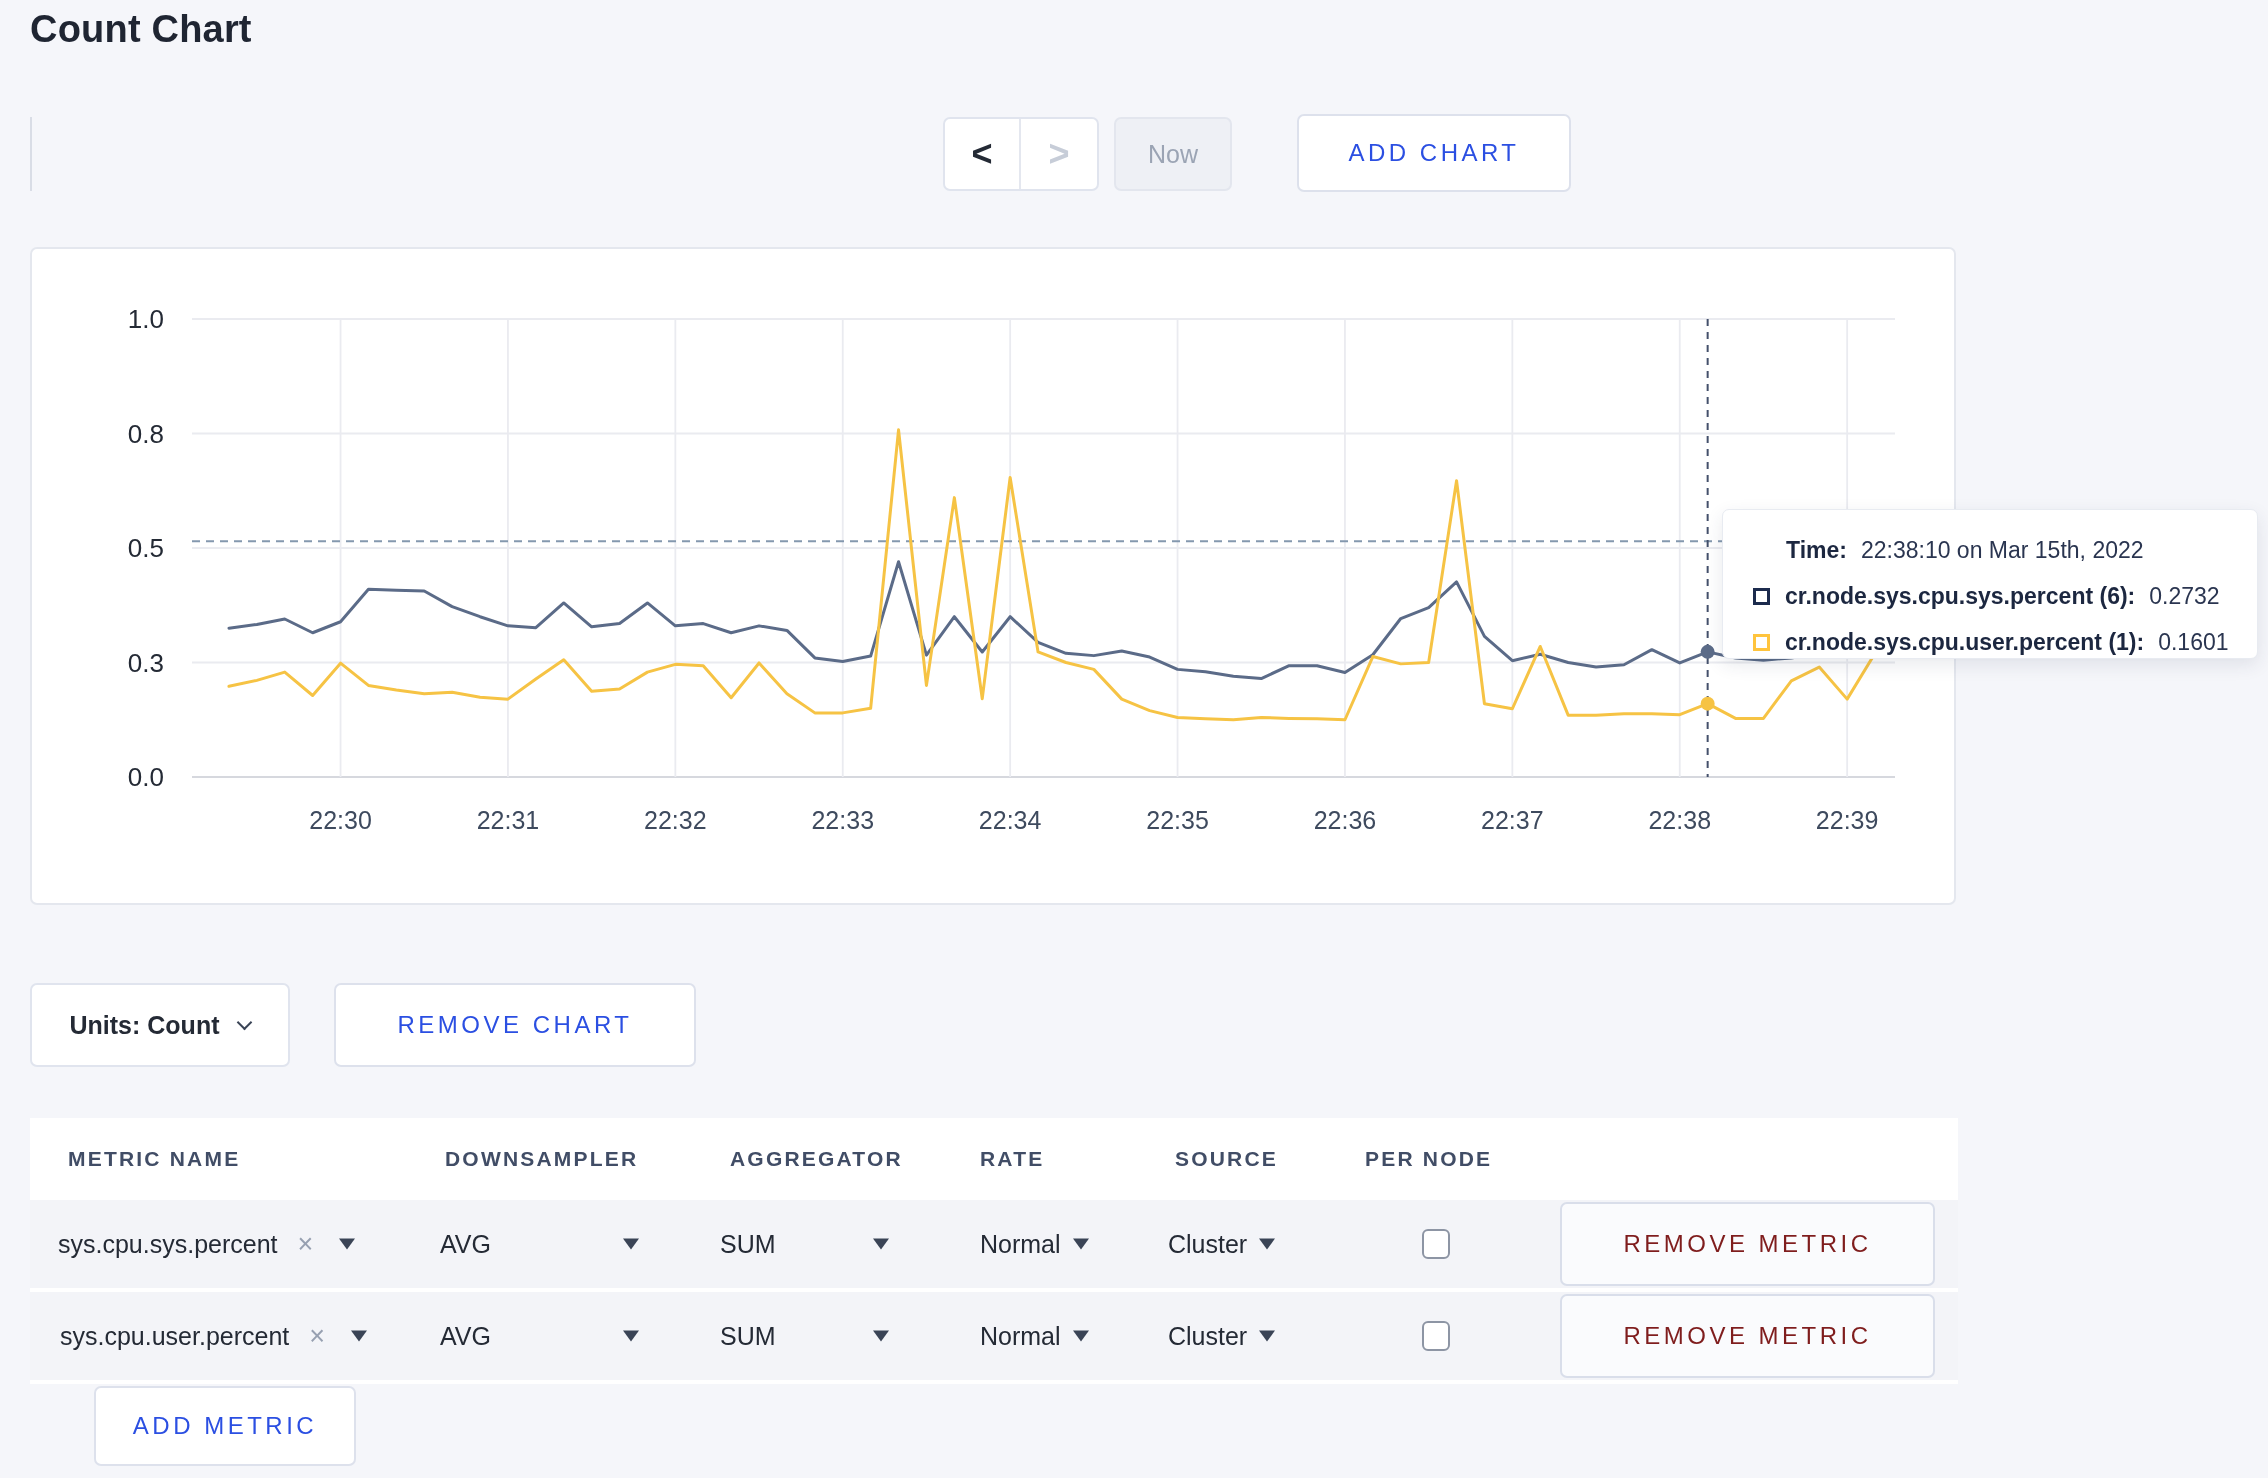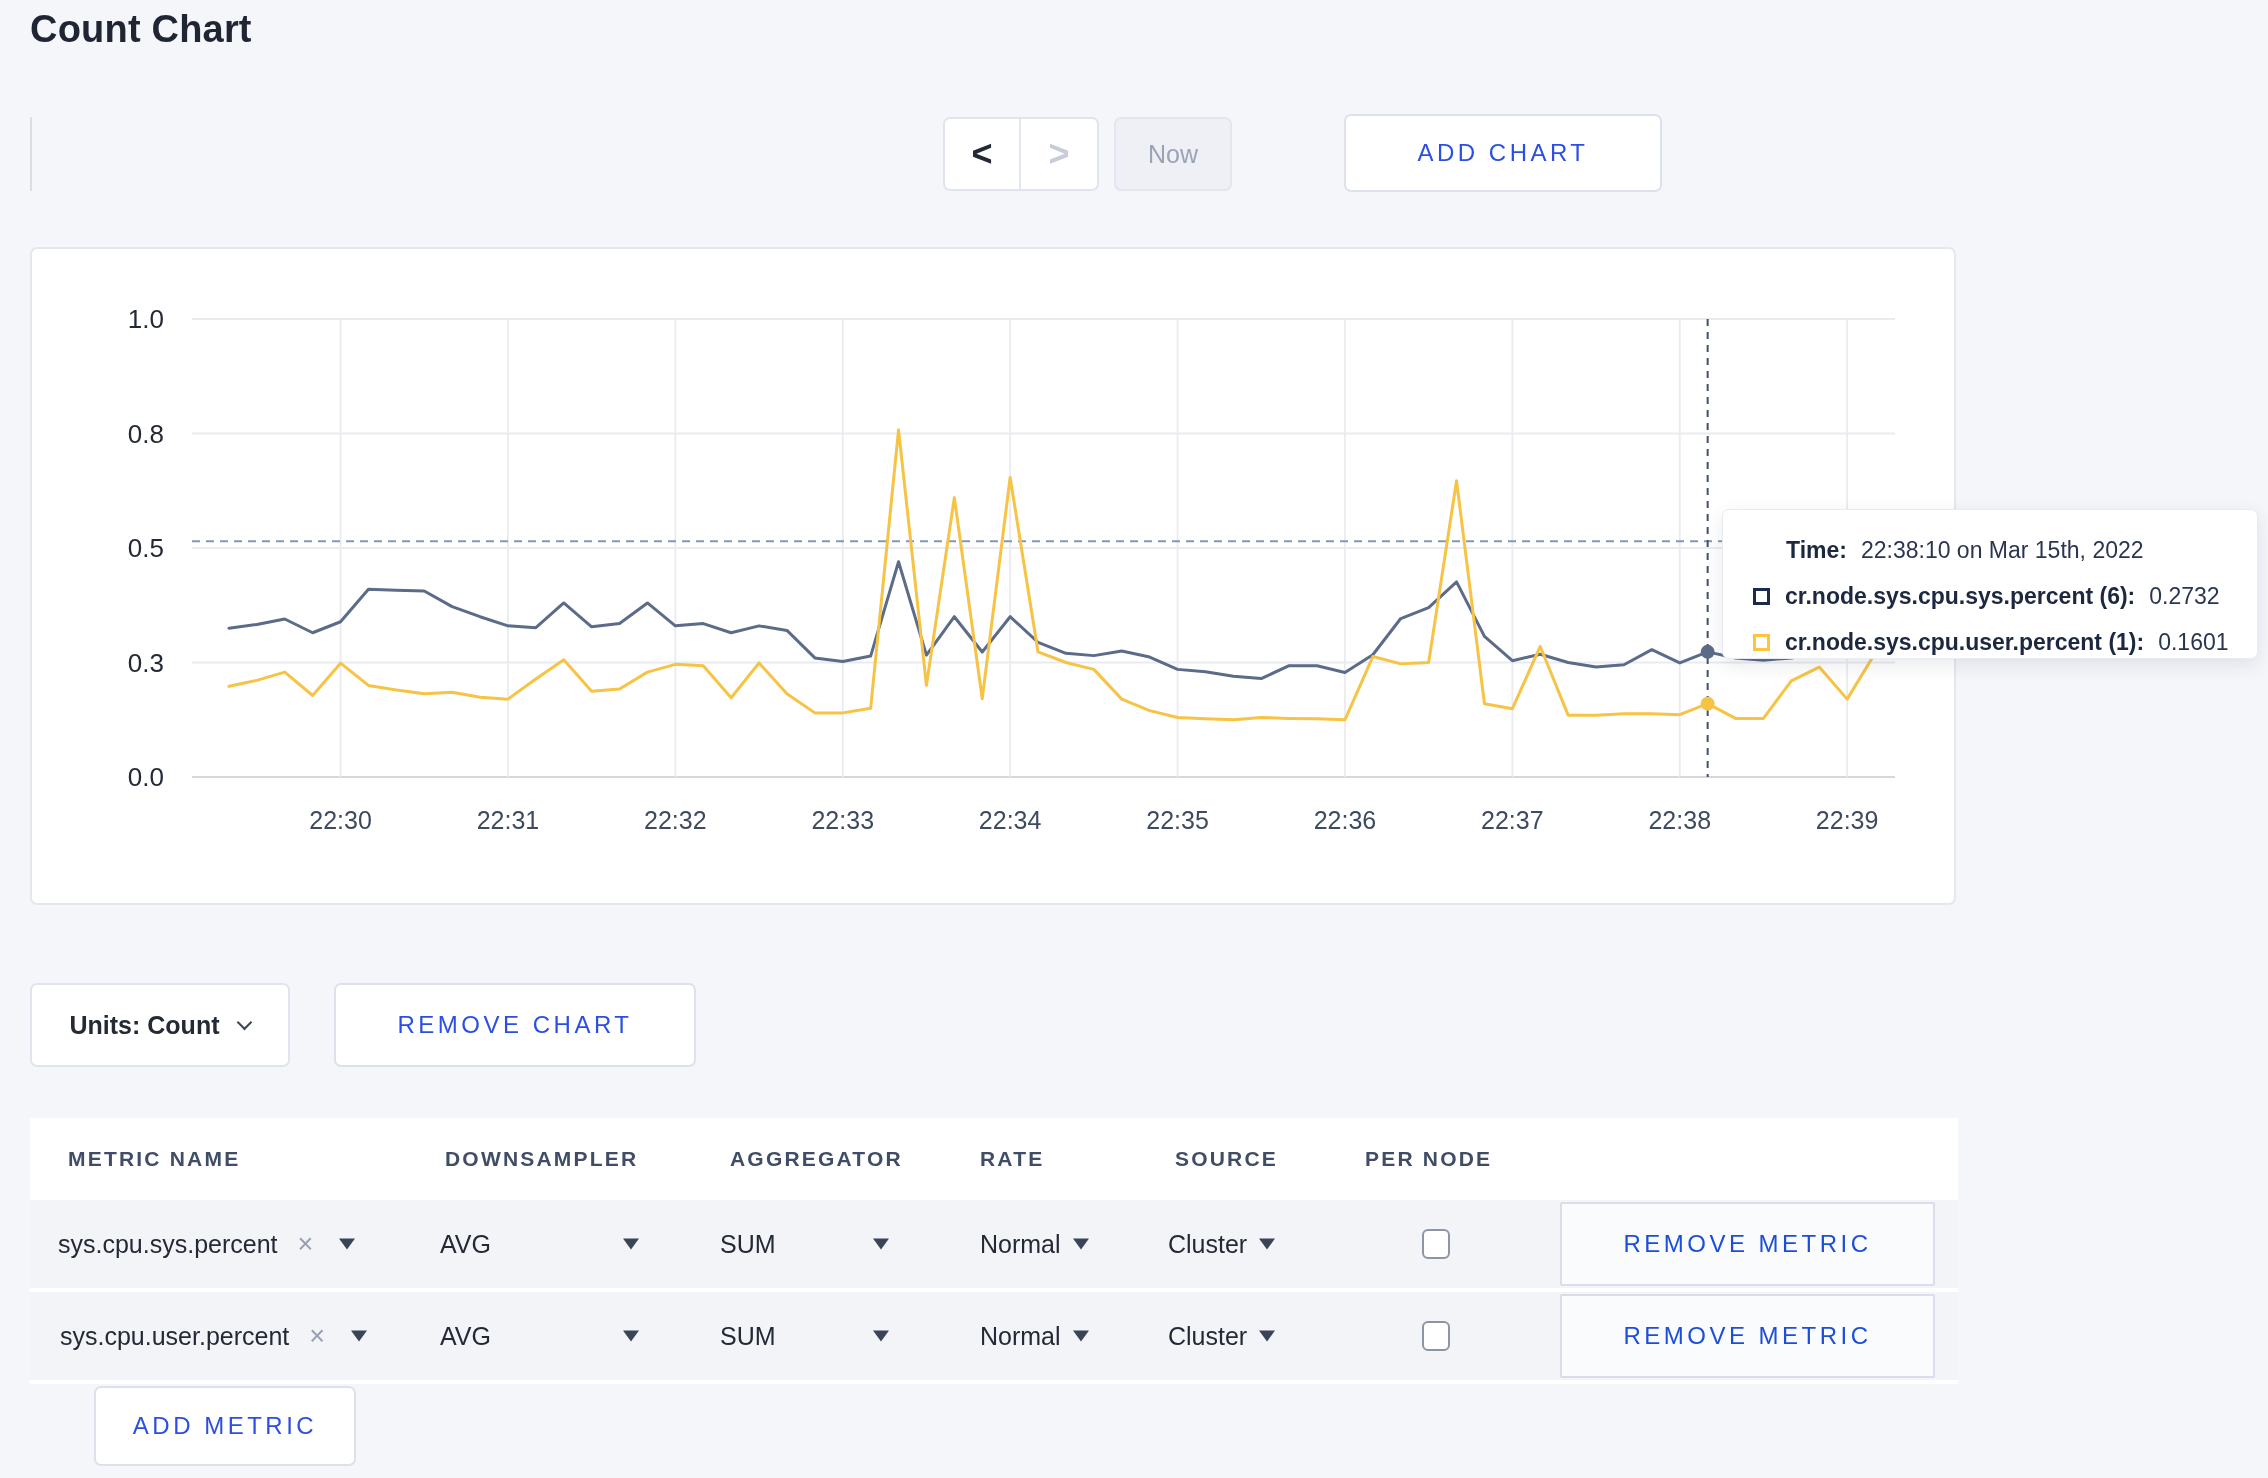--- a/index.html
+++ b/index.html
@@ -17,21 +17,21 @@
   #timepicker { left:76px; top:117px; width:842px; height:74px; padding:0 28px; cursor:pointer; }
   #range-badge { background:#e9ebf2; border-radius:5px; padding:7px 13px; font-size:21px; font-weight:bold; color:#242a35; }
   #range-label { margin-left:30px; font-size:25px; color:#242a35; }
   .chev { width:14px; height:14px; border-right:2.5px solid #3a4456; border-bottom:2.5px solid #3a4456; transform:rotate(45deg); margin-left:auto; margin-top:-8px; }
   #nav-group { left:943px; top:117px; width:156px; height:74px; padding:0; }
   .nav-half { width:50%; height:100%; display:flex; align-items:center; justify-content:center; font-size:36px; font-weight:600; cursor:pointer; }
   #nav-prev { color:#242a35; border-right:2px solid #e4e7ef; }
   #nav-next { color:#c7cdd8; }
   #now-button { left:1114px; top:117px; width:118px; height:74px; background:#eef0f5; border:2px solid #e3e6ee; border-radius:7px; display:flex; align-items:center; justify-content:center; font-size:25px; color:#9ba4b4; cursor:default; }
   .blue-btn { background:#fff; border:2px solid #dde1ec; border-radius:7px; color:#2b4fe2; font-size:24px; font-weight:500; letter-spacing:3.5px; display:flex; align-items:center; justify-content:center; cursor:pointer; }
-  #add-chart-button { left:1344px; top:114px; width:318px; height:78px; }
+  #add-chart-button { left:1297px; top:114px; width:274px; height:78px; }
 
   
   #chart-card { left:30px; top:247px; width:1926px; height:658px; background:#fff; border:2px solid #e4e7ee; border-radius:7px; }
   #chart-svg { position:absolute; left:0; top:0; }
 
   
   #chart-tooltip { left:1722px; top:509px; width:536px; height:150px; background:#fff; border:1px solid #e8ebf1; border-radius:7px; box-shadow:0 6px 18px rgba(40,50,80,.10); padding:20px 0 0 30px; z-index:5; }
   .tt-row { display:flex; align-items:center; height:40px; }
   #tt-time-row { margin-left:33px; }
   .tt-label { font-size:23px; font-weight:bold; color:#1c2740; }
@@ -46,21 +46,21 @@
 
   
   #metrics-table { left:30px; top:1118px; width:1928px; background:#fff; }
   #mt-header { position:relative; height:82px; background:#fff; }
   .hcell { position:absolute; top:50%; transform:translateY(-50%); font-size:21px; font-weight:bold; letter-spacing:2.2px; color:#414d66; white-space:nowrap; }
   .mrow { position:relative; height:88px; background:#f3f4f8; margin-bottom:4px; }
   .mcell { position:absolute; top:50%; transform:translateY(-50%); font-size:25px; color:#242a35; white-space:nowrap; display:flex; align-items:center; }
   .x-icon { color:#97a0b1; font-size:27px; cursor:pointer; }
   .tri { width:0; height:0; border-left:8px solid transparent; border-right:8px solid transparent; border-top:11px solid #3a4456; display:inline-block; cursor:pointer; }
   .cb { position:absolute; width:28px; height:30px; border:2px solid #8d95a4; border-radius:6px; background:#fff; top:50%; transform:translateY(-50%); cursor:pointer; }
-  .remove-metric-button { position:absolute; left:1530px; top:2px; width:375px; height:84px; background:#fafbfd; border:2px solid #d9deea; border-radius:2px; color:#1d4ed8; font-size:24px; font-weight:500; letter-spacing:3.5px; display:flex; align-items:center; justify-content:center; cursor:pointer; }
+  .remove-metric-button { position:absolute; left:1530px; top:2px; width:375px; height:84px; background:#fafbfd; border:2px solid #d9deea; border-radius:7px; color:#7f1d1d; font-size:24px; font-weight:500; letter-spacing:3.5px; display:flex; align-items:center; justify-content:center; cursor:pointer; }
   #add-metric-button { left:94px; top:1386px; width:262px; height:80px; }
 </style>
 </head>
 <body>
 
 <div id="canvas">
 
   <div class="abs" id="page-title">Count Chart</div>
 
   <div class="abs" id="toolbar-divider"></div>

